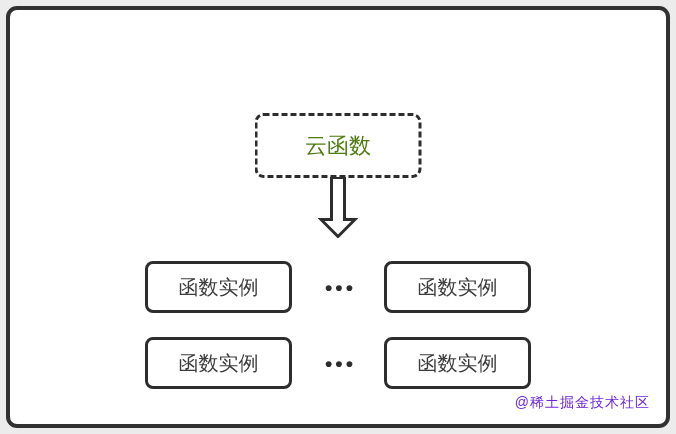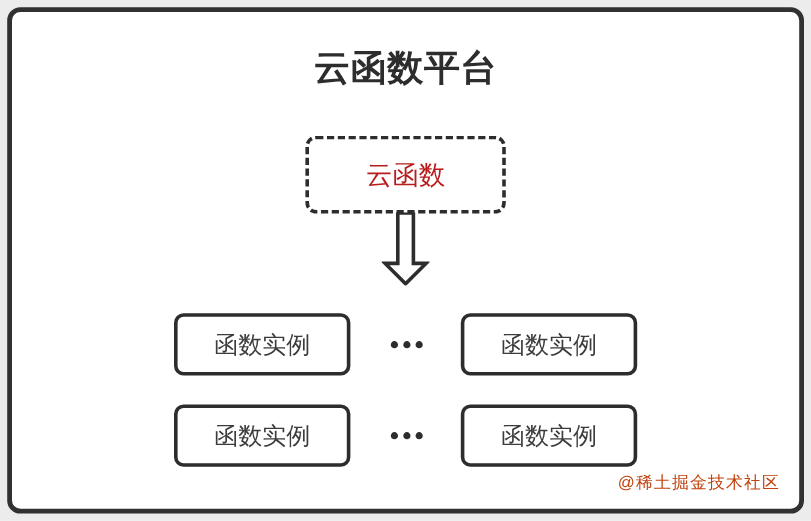--- a/index.html
+++ b/index.html
@@ -44,21 +44,21 @@
     width: 167px;
     height: 65px;
     box-sizing: border-box;
     border: 3px dashed #2d2d2d;
     border-radius: 9px;
     background: #ffffff;
     display: flex;
     align-items: center;
     justify-content: center;
     font-size: 22px;
-    color: #b91c1c;
+    color: #4d7c0f;
   }
   .arrow-wrap {
     position: absolute;
     top: 167px;
     left: 50%;
     transform: translateX(-50%);
     width: 40px;
     height: 61px;
   }
   .row {
@@ -94,30 +94,29 @@
     letter-spacing: 3px;
     line-height: 1;
     text-indent: 3px;
     white-space: nowrap;
   }
   .watermark {
     position: absolute;
     right: 16px;
     bottom: 12px;
     font-size: 14px;
-    color: #c2410c;
+    color: #6d28d9;
     letter-spacing: 1px;
   }
 </style>
 </head>
 <body>
 
 <div class="frame">
 
-  <div class="title">云函数平台</div>
 
   <div class="dashed-box">
     <span>云函数</span>
   </div>
 
   <div class="arrow-wrap">
     <svg width="40" height="61" viewBox="0 0 40 61" aria-hidden="true">
       <path d="M13.5 0.5 L26.5 0.5 L26.5 42.5 L37 42.5 L20 59.5 L3 42.5 L13.5 42.5 Z" fill="#ffffff" stroke="#2d2d2d" stroke-width="3" stroke-linejoin="miter"></path>
     </svg>
   </div>

